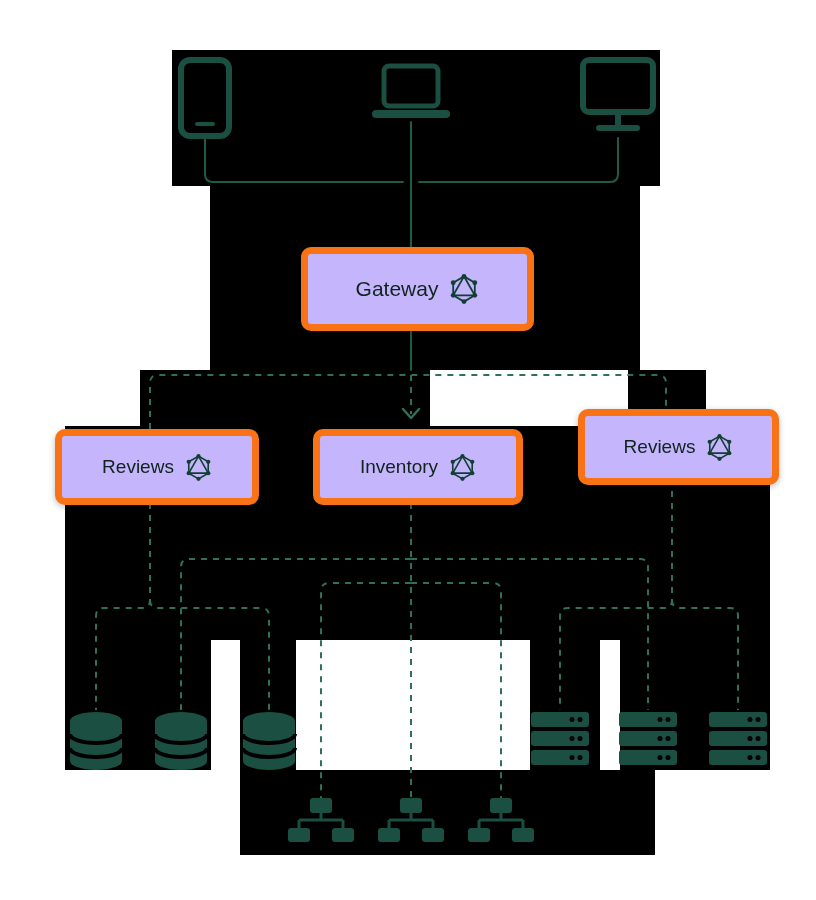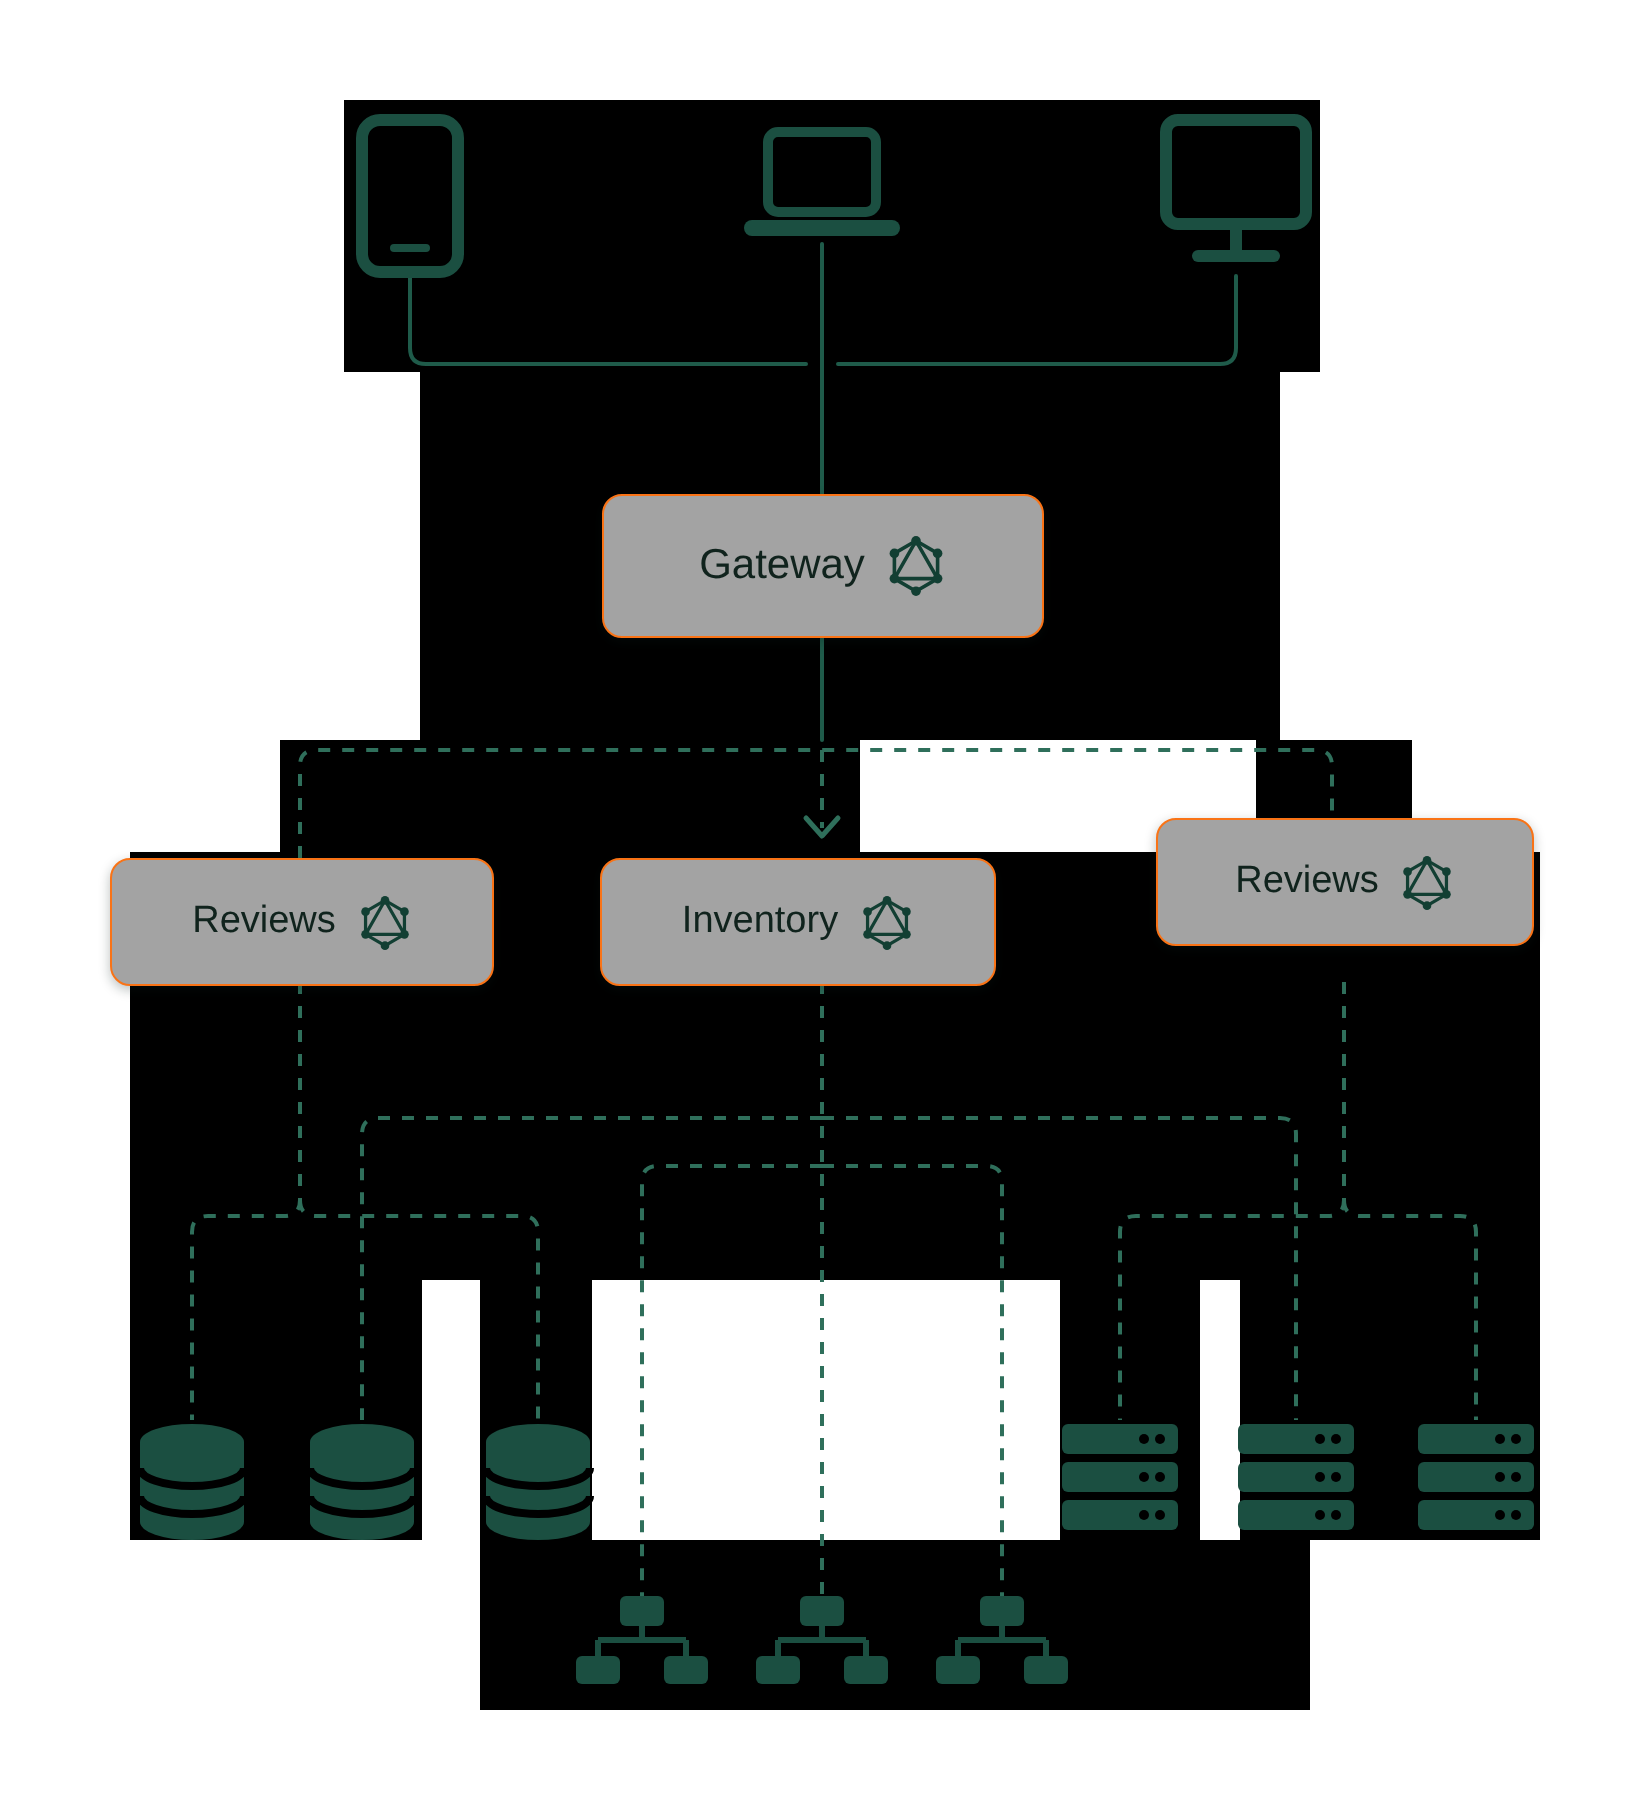--- a/index.html
+++ b/index.html
@@ -3,22 +3,22 @@
 <meta charset="utf-8">
 <style>
   html,body{margin:0;padding:0;background:#ffffff;}
   .canvas{
     position:relative;width:816px;height:900px;background:#ffffff;
     overflow:hidden;font-family:"Liberation Sans",sans-serif;
   }
   .blk{position:absolute;background:#000000;z-index:1;}
   svg.overlay{position:absolute;left:0;top:0;z-index:2;}
   .node{
-    position:absolute;z-index:4;background:#a3a3a3;
-    border:1px solid #f97316;border-radius:10px;
+    position:absolute;z-index:4;background:#c4b5fd;
+    border:7px solid #f97316;border-radius:10px;
     display:flex;align-items:center;justify-content:center;gap:11px;
     color:#10231d;font-weight:500;
     box-shadow:0 2px 6px rgba(10,30,25,0.28);
   }
   .node-label{white-space:nowrap;}
 </style>
 </head>
 <body>
 
 <div class="canvas">
@@ -186,21 +186,21 @@
         <circle cx="50" cy="8" r="8"></circle>
           <circle cx="86" cy="29" r="8"></circle>
           <circle cx="86" cy="71" r="8"></circle>
         <circle cx="50" cy="92" r="8"></circle>
           <circle cx="14" cy="71" r="8"></circle>
           <circle cx="14" cy="29" r="8"></circle>
       </g>
     </svg>
   </div>
 
-  <div class="node" style="left:300px;top:429px;width:196px;height:62px;font-size:19px;text-align:center;">
+  <div class="node" style="left:313px;top:429px;width:196px;height:62px;font-size:19px;text-align:center;">
     <span class="node-label">Inventory</span>
     <svg width="27" height="27" viewBox="0 0 100 100">
       <g stroke="#123f33" stroke-width="6" fill="none">
         <path d="M50,8 L86,29 L86,71 L50,92 L14,71 L14,29 Z"></path>
         <path d="M50,8 L14,71 L86,71 Z"></path>
       </g>
       <g fill="#123f33">
         <circle cx="50" cy="8" r="8"></circle>
           <circle cx="86" cy="29" r="8"></circle>
           <circle cx="86" cy="71" r="8"></circle>

